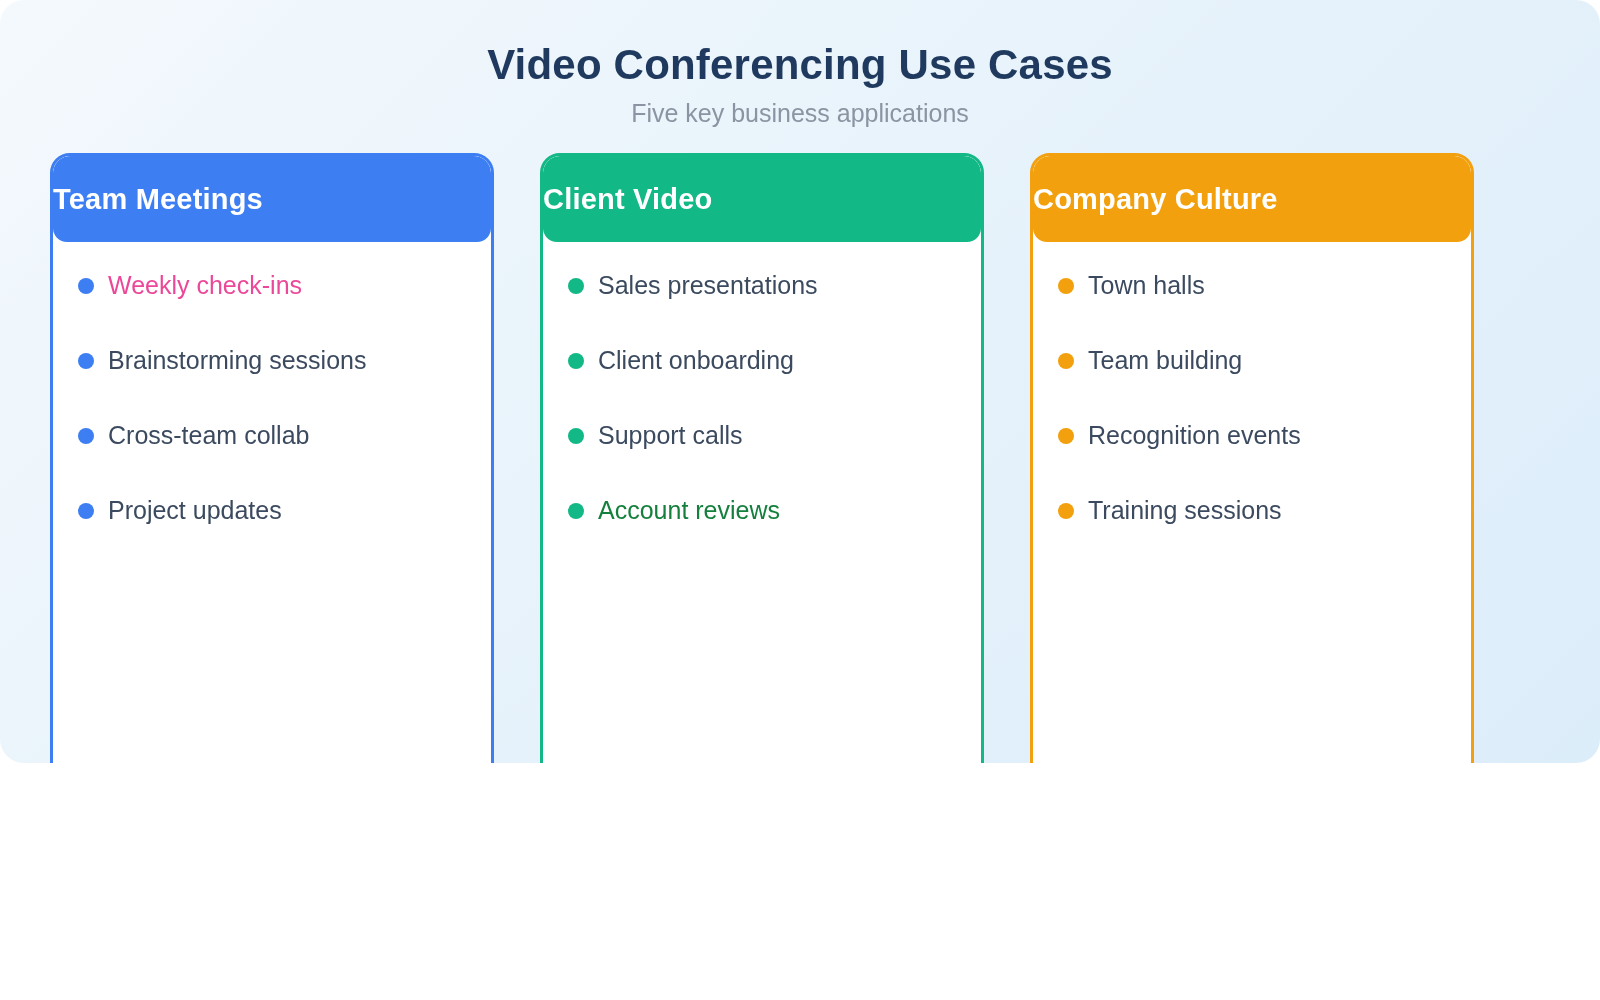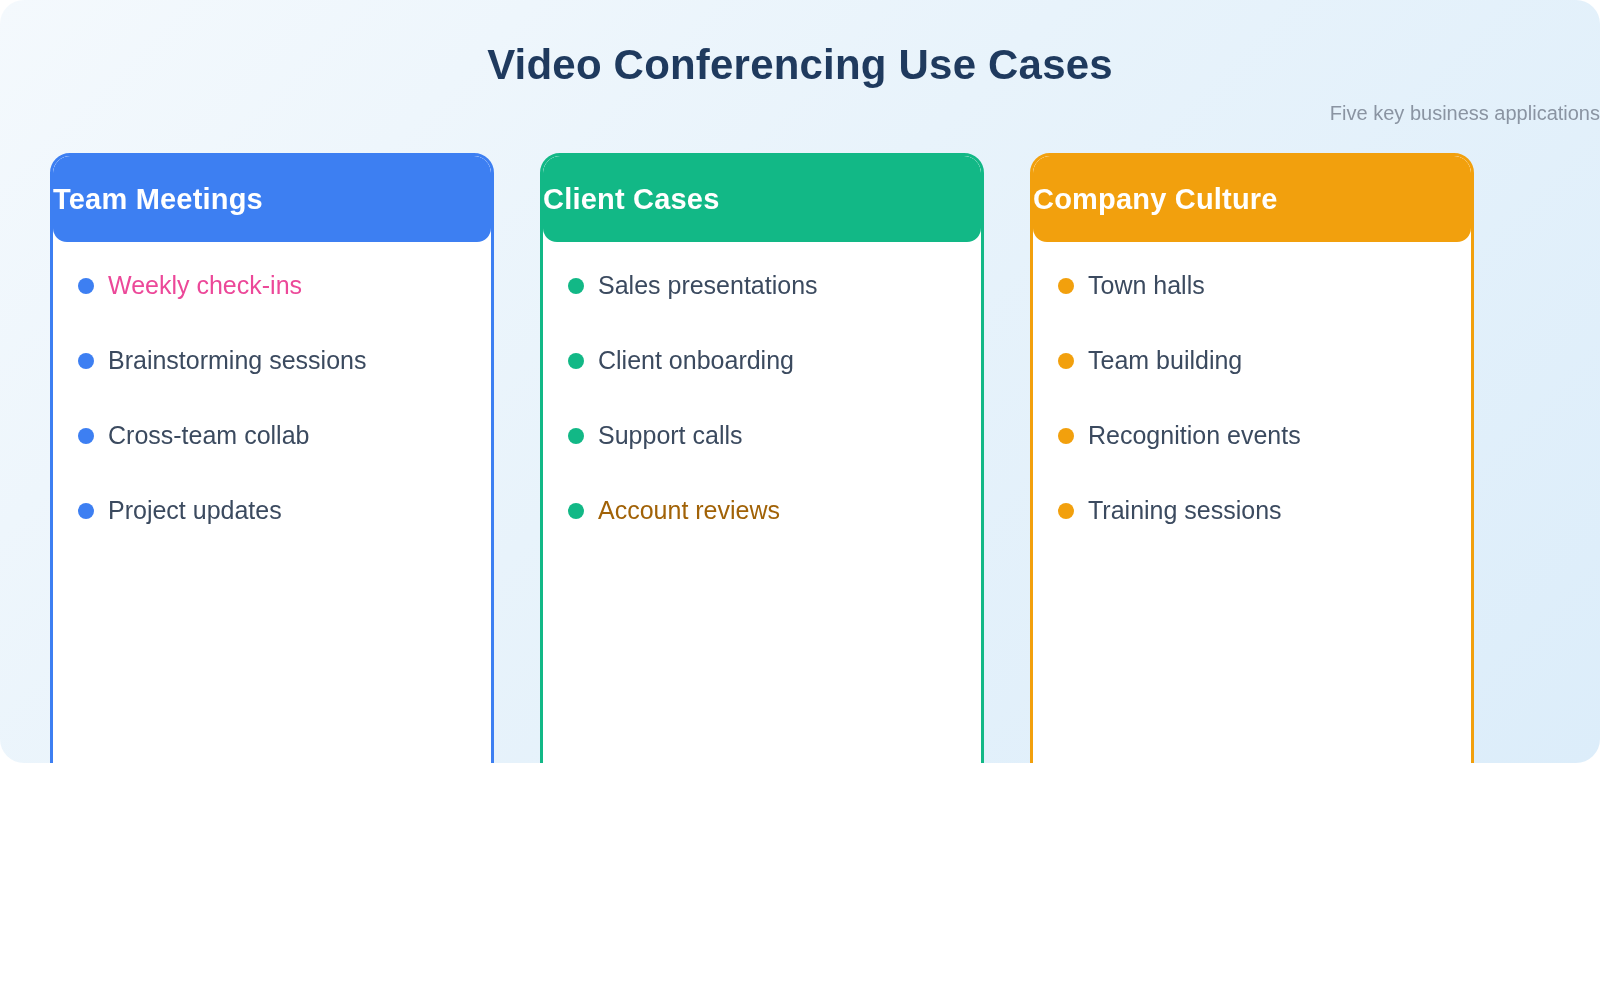--- a/index.html
+++ b/index.html
@@ -24,25 +24,24 @@
   .page-title {
     margin: 0;
     font-size: 42px;
     line-height: 50px;
     font-weight: 700;
     color: #1f3a5e;
     letter-spacing: 0.2px;
   }
   .page-subtitle {
     margin: 10px 0 0 0;
-    font-size: 20px;
+    font-size: 25px;
     line-height: 27px;
     font-weight: 400;
     color: #8a94a2;
-    text-align: right;
   }
   .cards-row {
     display: flex;
     gap: 46px;
     padding-left: 50px;
     margin-top: 26px;
   }
   .card {
     width: 444px;
     height: 804px;
@@ -119,41 +118,41 @@
 
   <li class="card-item">
     <span class="bullet" style="background: rgb(61, 127, 242);"></span>
     <span class="item-label" style="color: rgb(59, 74, 95);">Project updates</span>
   </li>
 </ul>
   </section>
 
   <section class="card" style="border-color: rgb(18, 184, 134);">
     <div class="card-header" style="background: rgb(18, 184, 134);">
-      <h2 class="card-title" style="color: rgb(255, 255, 255);">Client Cases</h2>
+      <h2 class="card-title" style="color: rgb(255, 255, 255);">Client Video</h2>
     </div>
     <ul class="card-items">
   <li class="card-item">
     <span class="bullet" style="background: rgb(18, 184, 134);"></span>
     <span class="item-label" style="color: rgb(59, 74, 95); text-align: right;">Sales presentations</span>
   </li>
 
   <li class="card-item">
     <span class="bullet" style="background: rgb(18, 184, 134);"></span>
     <span class="item-label" style="color: rgb(59, 74, 95);">Client onboarding</span>
   </li>
 
   <li class="card-item">
     <span class="bullet" style="background: rgb(18, 184, 134);"></span>
     <span class="item-label" style="color: rgb(59, 74, 95);">Support calls</span>
   </li>
 
   <li class="card-item">
     <span class="bullet" style="background: rgb(18, 184, 134);"></span>
-    <span class="item-label" style="color: #a16207;">Account reviews</span>
+    <span class="item-label" style="color: #15803d;">Account reviews</span>
   </li>
 </ul>
   </section>
 
   <section class="card" style="border-color: rgb(242, 160, 13);">
     <div class="card-header" style="background: rgb(242, 160, 13);">
       <h2 class="card-title" style="color: rgb(255, 255, 255);">Company Culture</h2>
     </div>
     <ul class="card-items">
   <li class="card-item">

